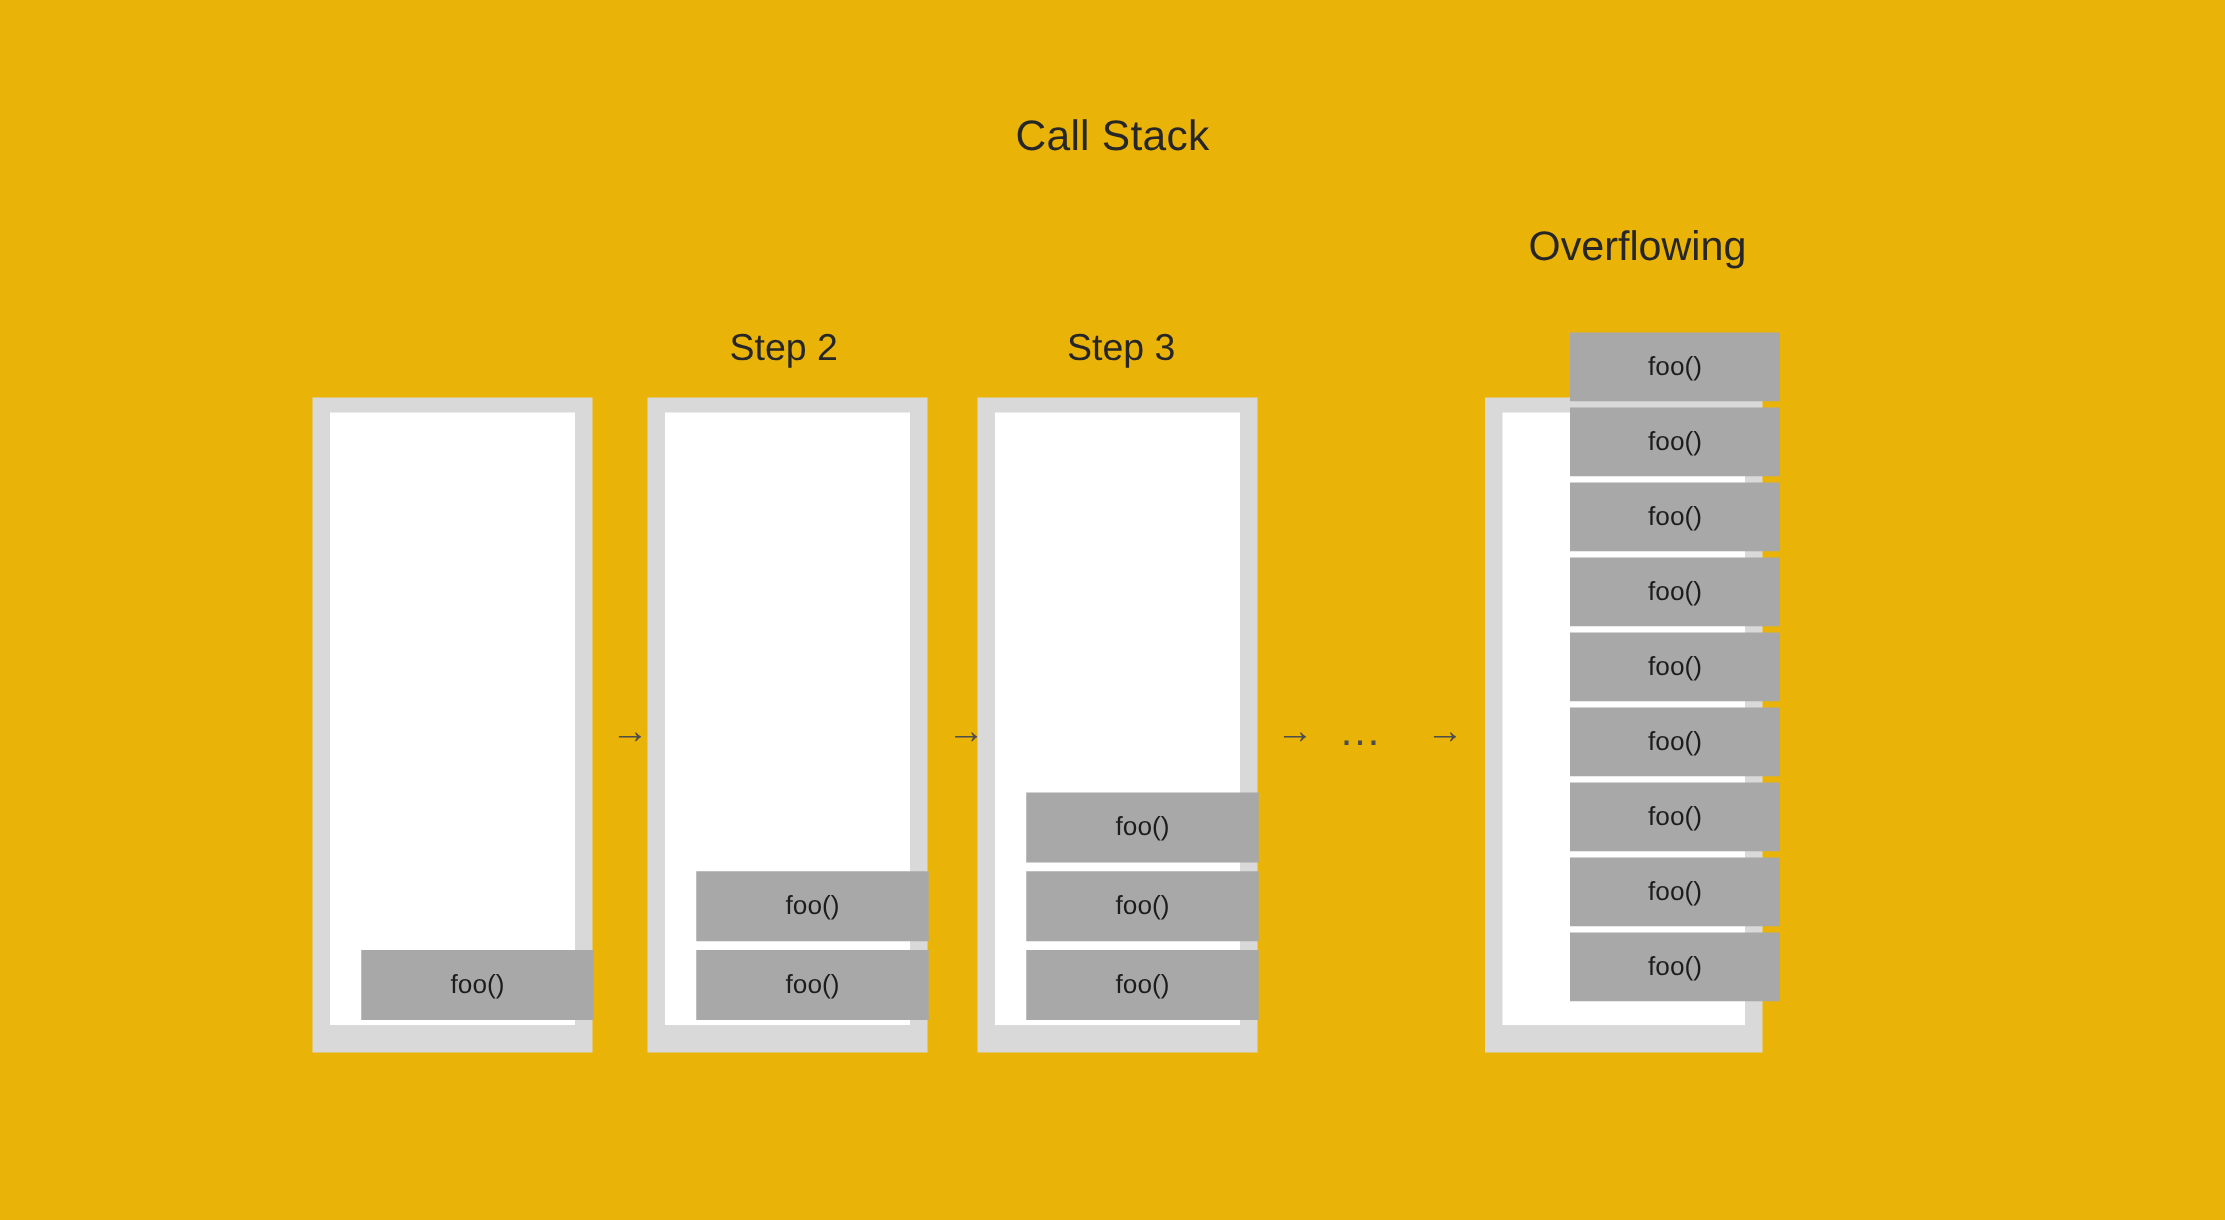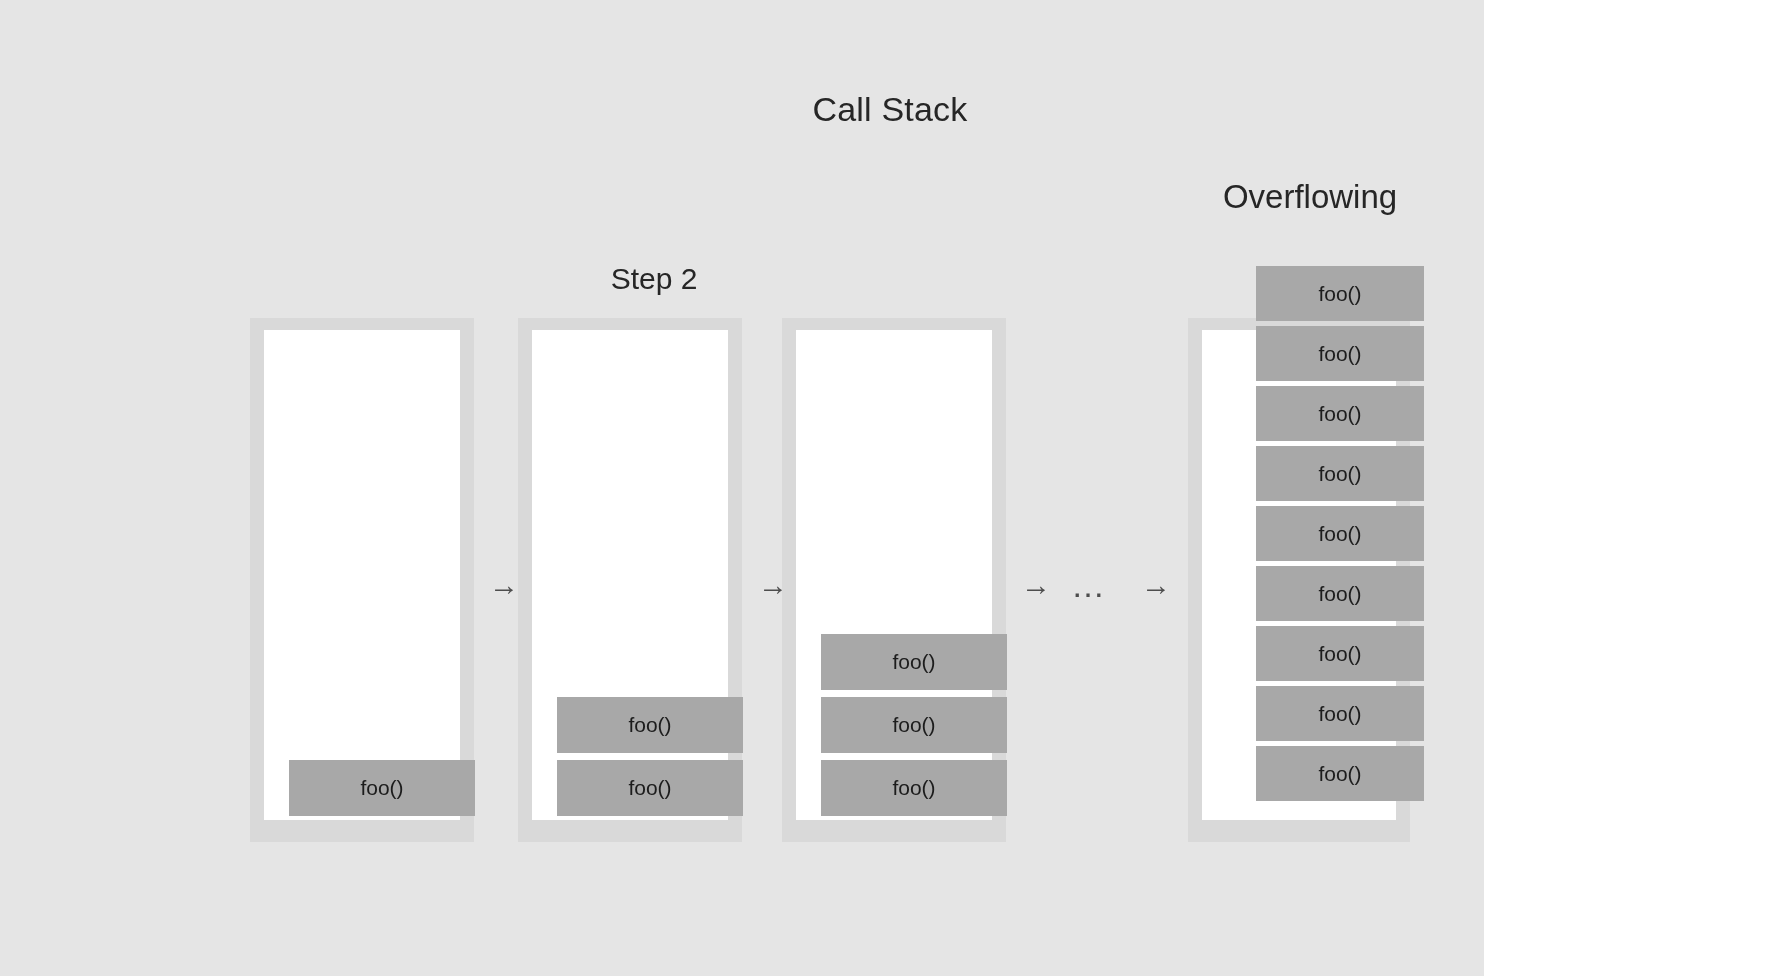--- a/index.html
+++ b/index.html
@@ -10,23 +10,23 @@
   body {
     width: 1780px;
     height: 976px;
     font-family: "Liberation Sans", sans-serif;
     color: #222222;
     overflow: hidden;
   }
 
   .canvas {
     position: relative;
-    width: 1484px;
+    width: 1780px;
     height: 976px;
-    background: #e5e5e5;
+    background: #eab308;
     text-decoration: underline;
   }
 
   
   .main-title {
     position: absolute;
     left: 0;
     top: 90px;
     width: 1780px;
     text-align: center;
@@ -164,30 +164,31 @@
   <div class="overflow-title">Overflowing</div>
 
   <div class="frame" style="left:250px; top:318px; width:224px; height:524px;">
     <div class="frame-inner">
       <div class="stack-block">foo()</div>
     </div>
   </div>
 
   <div class="arrow" style="left:476px;">→</div>
 
-  <div class="step-label" style="left:539px;">Step 2</div>
+  <div class="step-label" style="left:512px;">Step 2</div>
   <div class="frame" style="left:518px; top:318px; width:224px; height:524px;">
     <div class="frame-inner">
       <div class="stack-block">foo()</div>
       <div class="stack-block">foo()</div>
     </div>
   </div>
 
   <div class="arrow" style="left:745px;">→</div>
 
+  <div class="step-label" style="left:782px;">Step 3</div>
   <div class="frame" style="left:782px; top:318px; width:224px; height:524px;">
     <div class="frame-inner">
       <div class="stack-block">foo()</div>
       <div class="stack-block">foo()</div>
       <div class="stack-block">foo()</div>
     </div>
   </div>
 
   <div class="arrow" style="left:1008px;">→</div>
 

